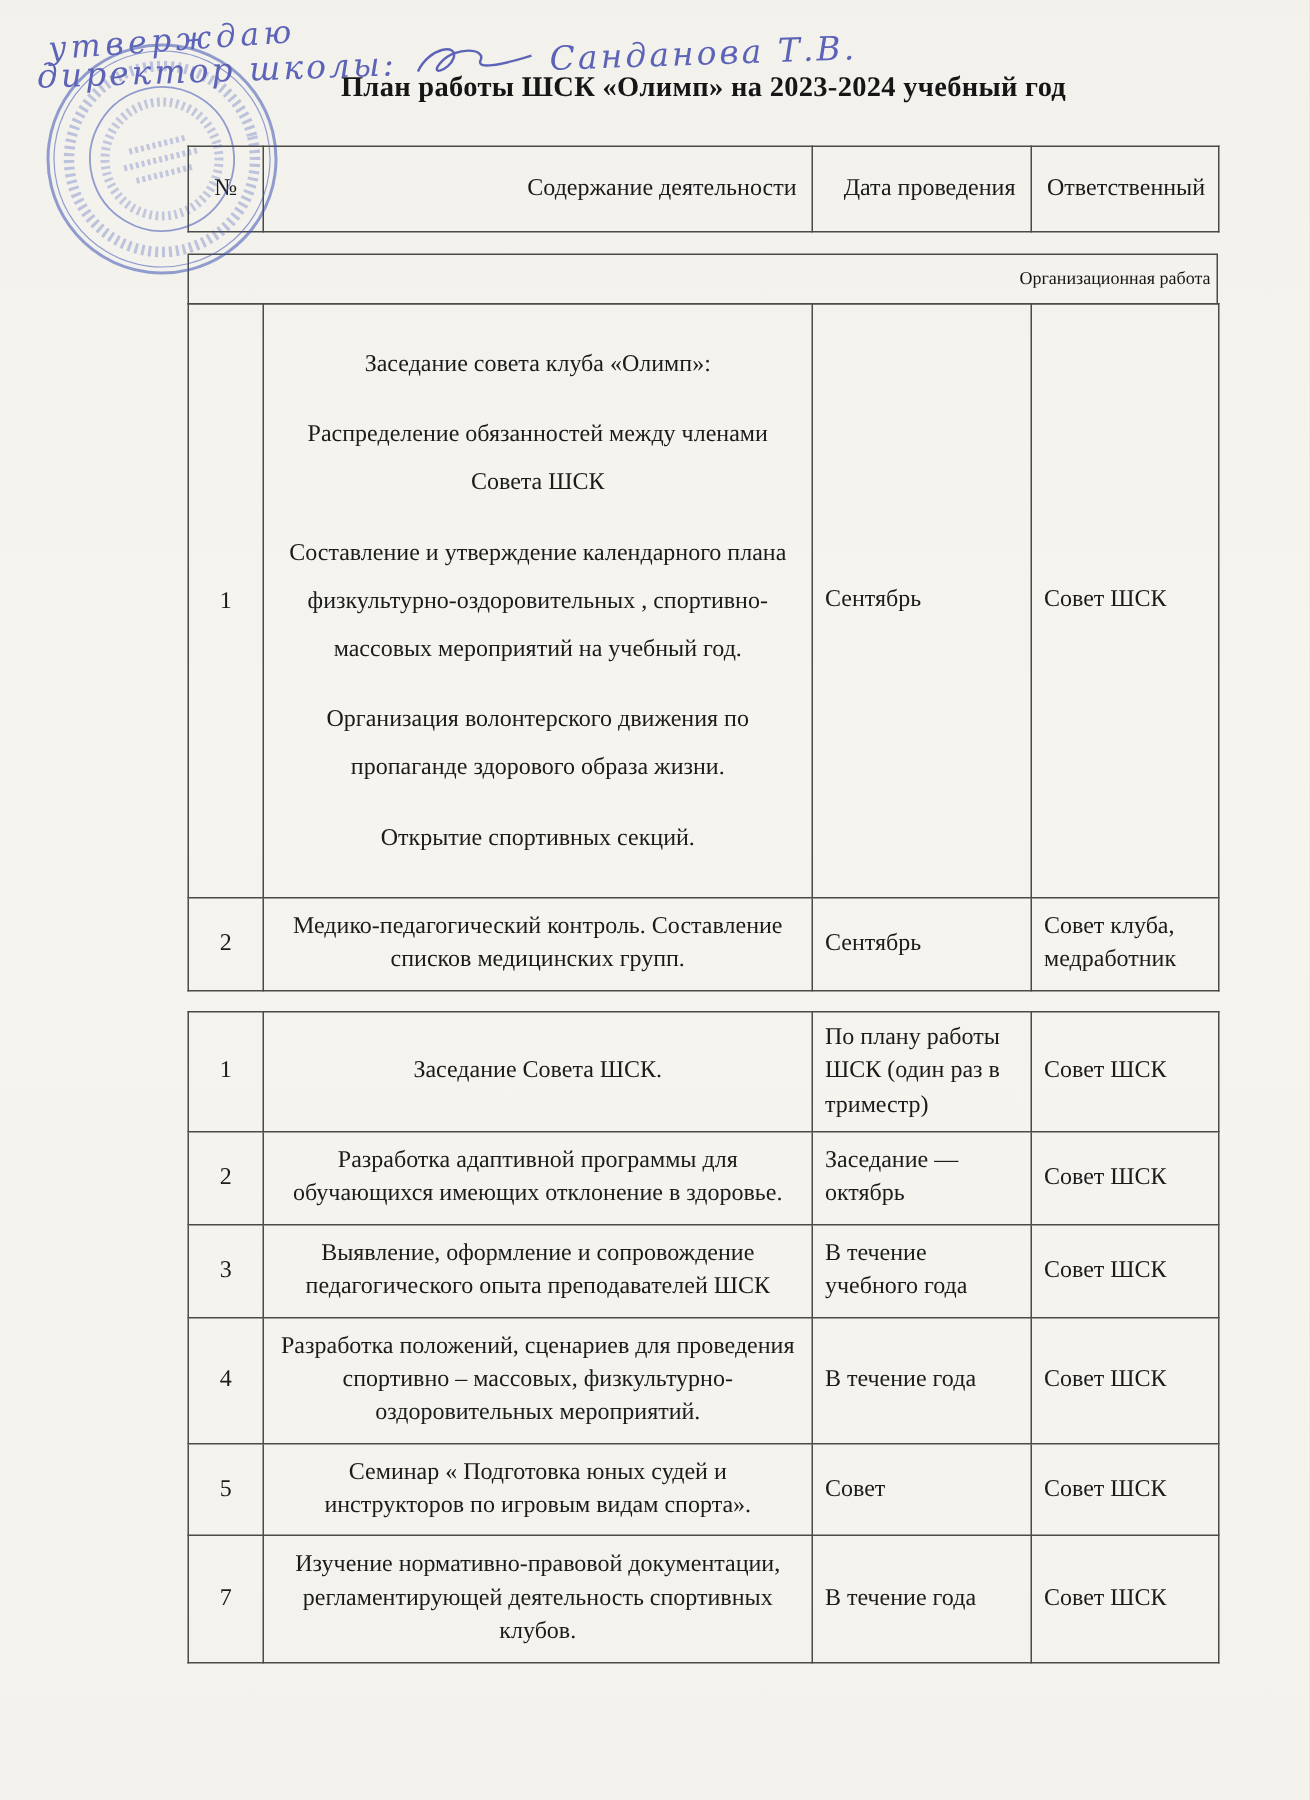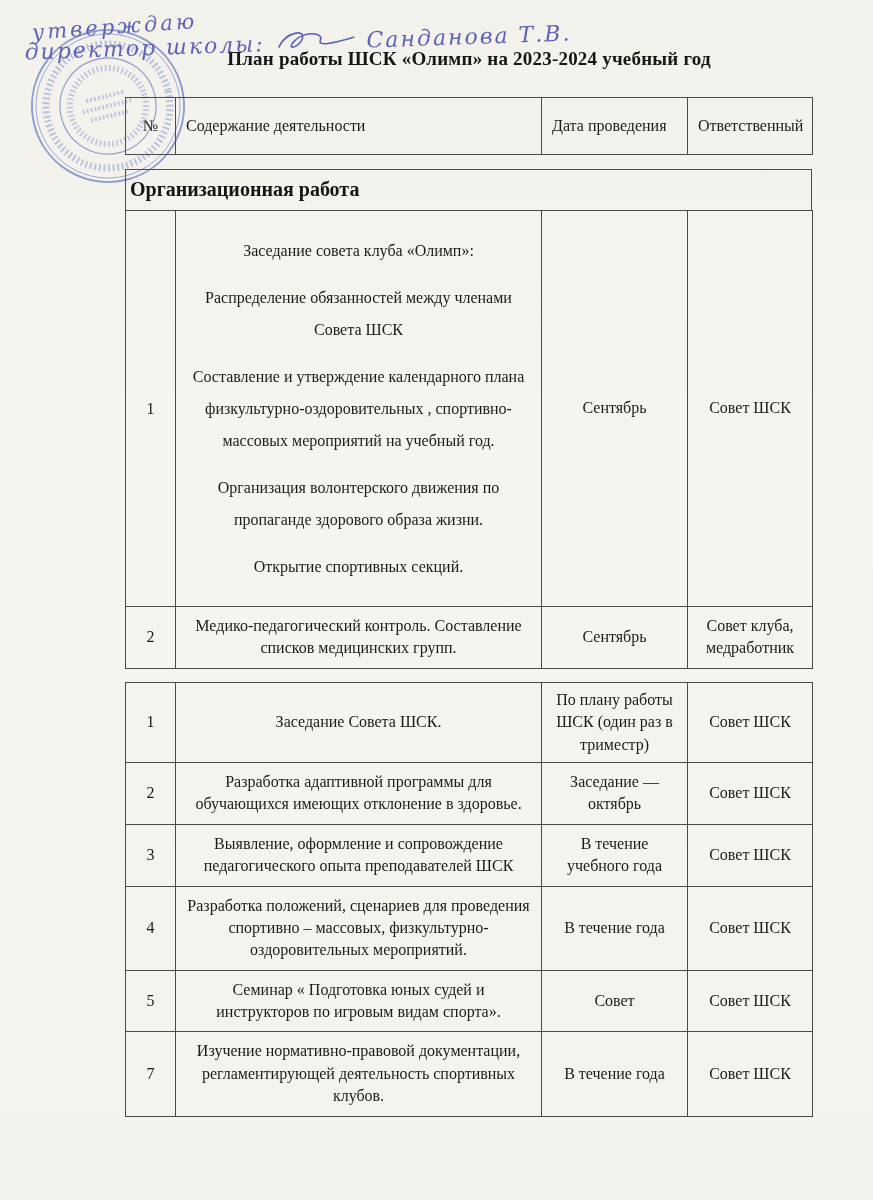--- a/index.html
+++ b/index.html
@@ -88,46 +88,46 @@
     vertical-align: middle;
   }
   col.c0 { width: 50px; }
   col.c1 { width: 366px; }
   col.c2 { width: 146px; }
   col.c3 { width: 125px; }
 
   .head-tbl th {
     height: 57px;
     font-weight: normal;
-    text-align: left;
+    text-align: right;
     padding: 6px 10px;
   }
   .head-tbl th.c-num-h { text-align: center; padding: 6px 2px; }
 
   .section { margin-top: 14px; }
   .section-band {
     border: 1px solid #4a4a47;
-    text-align: left;
-    font-weight: bold;
-    font-size: 20px;
+    text-align: right;
+    font-weight: normal;
+    font-size: 12px;
     color: #151515;
     padding: 8px 4px 9px;
   }
   .rows-tbl { margin-top: -1px; }
 
   .rows-tbl tr { height: 58px; }
   .rows-tbl tr.tall { height: 374px; }
 
   td.c-num { text-align: center; padding: 4px 2px; }
   td.c-content { padding: 8px 10px; text-align: center; }
   td.c-content p { line-height: 1.4; }
   td.c-content p + p { margin-top: 4px; }
   tr.tall td.c-content { vertical-align: top; padding-top: 24px; }
   tr.tall td.c-content p { line-height: 2.0; margin: 0 0 15px 0; }
-  td.c-date, td.c-resp { text-align: center; padding: 6px 8px; line-height: 1.4; }
+  td.c-date, td.c-resp { text-align: left; padding: 6px 8px; line-height: 1.4; }
 </style>
 </head>
 <body>
 
 <div class="page">
 
   <div class="stamp">
     <svg width="160" height="160" viewBox="0 0 160 160">
       <circle cx="80" cy="80" r="76" fill="none" stroke="#4055b5" stroke-width="2"></circle>
       <circle cx="80" cy="80" r="72" fill="none" stroke="#4055b5" stroke-width="0.8"></circle>

